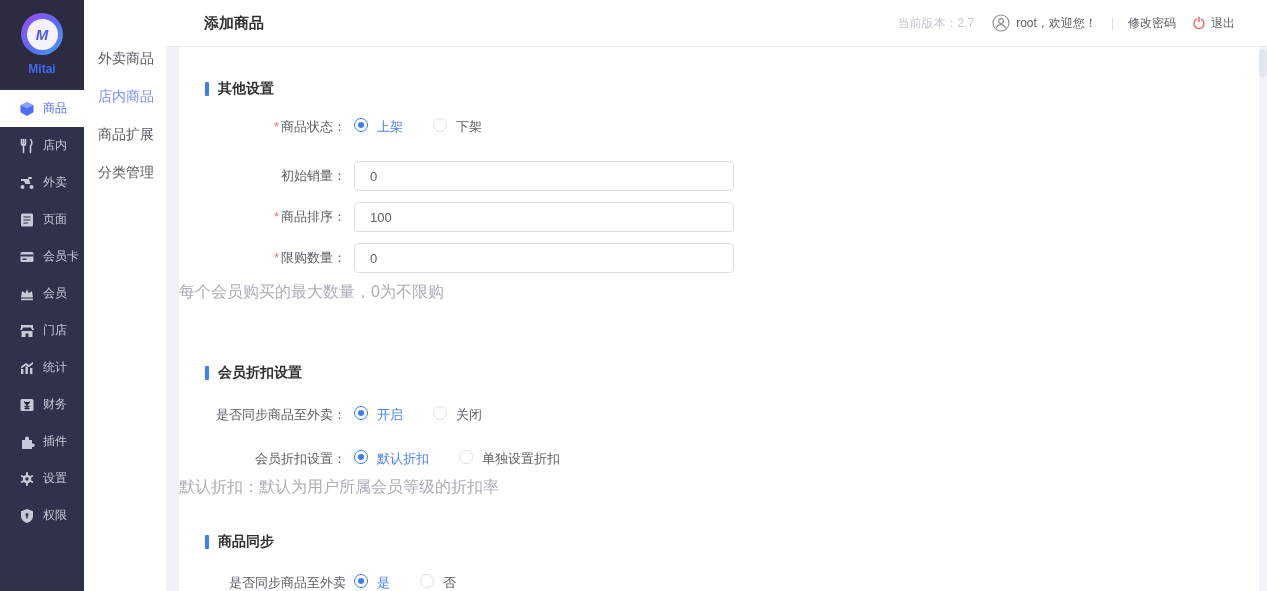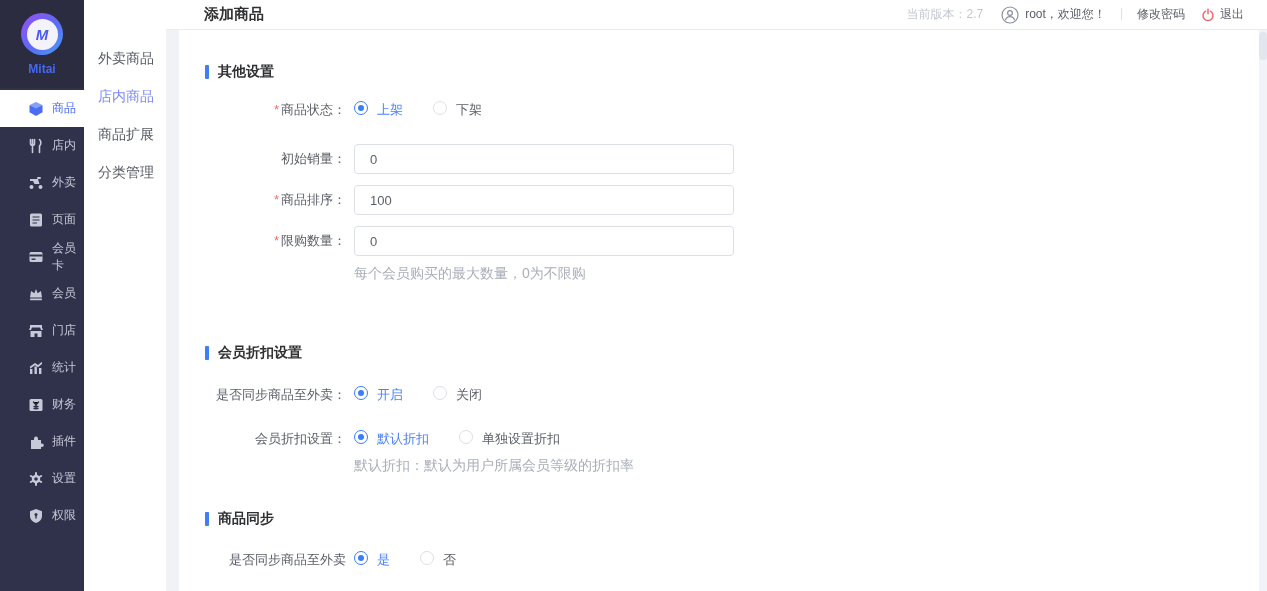--- a/index.html
+++ b/index.html
@@ -12,38 +12,38 @@
   .sidebar { width:84px; background:#30314a; flex-shrink:0; display:flex; flex-direction:column; }
   .logo-block { height:88px; background:#2b2c40; display:flex; flex-direction:column; align-items:center; padding-top:13px; }
   .logo-badge { width:42px; height:42px; border-radius:50%;
     background:linear-gradient(135deg,#9a4ff0 0%,#5a6bf5 55%,#4aa0f5 100%);
     display:flex; align-items:center; justify-content:center; }
   .logo-inner { width:31px; height:31px; border-radius:50%; background:#f4f2fb;
     display:flex; align-items:center; justify-content:center;
     font-style:italic; font-weight:bold; font-size:15px; color:#4a5cf0; }
   .logo-text { margin-top:7px; font-size:12px; font-weight:bold; color:#4468f2; }
   .side-menu { flex:1; padding-top:2px; }
-  .side-item { height:37px; display:flex; align-items:center; padding-left:28px;
+  .side-item { height:37px; display:flex; align-items:center; padding-left:19px;
     color:#c6c9d8; font-size:12px; cursor:pointer; }
   .side-item .sicon { width:16px; height:16px; margin-right:8px; display:inline-flex; }
   .side-item svg { width:16px; height:16px; }
   .side-item.active { background:#ffffff; color:#4a6df5; }
 
   
   .submenu { width:82px; background:#ffffff; flex-shrink:0; padding-top:40px; }
   .sub-item { height:38px; display:flex; align-items:center; padding-left:14px;
     font-size:14px; color:#565a62; cursor:pointer; }
   .sub-item.active { color:#7d8bf4; }
 
   
   .main { flex:1; display:flex; flex-direction:column; min-width:0; }
-  .topbar { height:30px; background:#fff; border-bottom:1px solid #e9ecf0;
+  .topbar { height:47px; background:#fff; border-bottom:1px solid #e9ecf0;
     display:flex; align-items:center; flex-shrink:0; }
   .page-title { margin-left:38px; font-size:15px; font-weight:bold; color:#303133; }
-  .topbar-right { margin-left:auto; display:flex; padding-right:23px; }
+  .topbar-right { margin-left:auto; display:flex; align-items:center; padding-right:32px; }
   .version { font-size:12px; color:#c2c7d0; margin-right:18px; }
   .user-chip { display:flex; align-items:center; font-size:12px; color:#5a5e66; cursor:pointer; }
   .avatar-ico { width:18px; height:18px; margin-right:6px; }
   .tb-sep { color:#dcdfe6; margin:0 14px; font-size:12px; }
   .tb-link { font-size:12px; color:#5a5e66; cursor:pointer; }
   .logout { display:flex; align-items:center; margin-left:16px; cursor:pointer;
     font-size:12px; color:#5a5e66; }
   .power-ico { width:14px; height:14px; margin-right:5px; }
 
   .content-wrap { flex:1; display:flex; min-height:0; }
@@ -64,21 +64,21 @@
     padding:0 15px; font-size:13px; color:#5a5e66; outline:none; background:#fff;
     font-family:"Liberation Sans","DejaVu Sans",sans-serif; }
   .radio-opt { display:flex; align-items:flex-start; cursor:pointer; margin-right:30px; }
   .rdot { width:14px; height:14px; border-radius:50%; border:1px solid #dcdfe6;
     background:#fff; position:relative; flex-shrink:0; }
   .radio-opt.on .rdot { border-color:#3a7ef5; }
   .radio-opt.on .rdot::after { content:""; position:absolute; left:3px; top:3px;
     width:6px; height:6px; border-radius:50%; background:#3a7ef5; }
   .ropt-label { margin-left:9px; font-size:13px; color:#5a5e66; }
   .radio-opt.on .ropt-label { color:#4a82f7; }
-  .help-text { margin-left:175px; margin-top:9px; font-size:14px; color:#a9aeb8; }
+  .help-text { margin-top:9px; font-size:16px; color:#a9aeb8; }
 
   
   .mt22{margin-top:22px}.mt25{margin-top:25px}.mt26{margin-top:26px}
   .mt11{margin-top:11px}.mt36{margin-top:36px}.mt62{margin-top:62px}
 </style>
 </head>
 <body>
 
 <div class="app">
 

